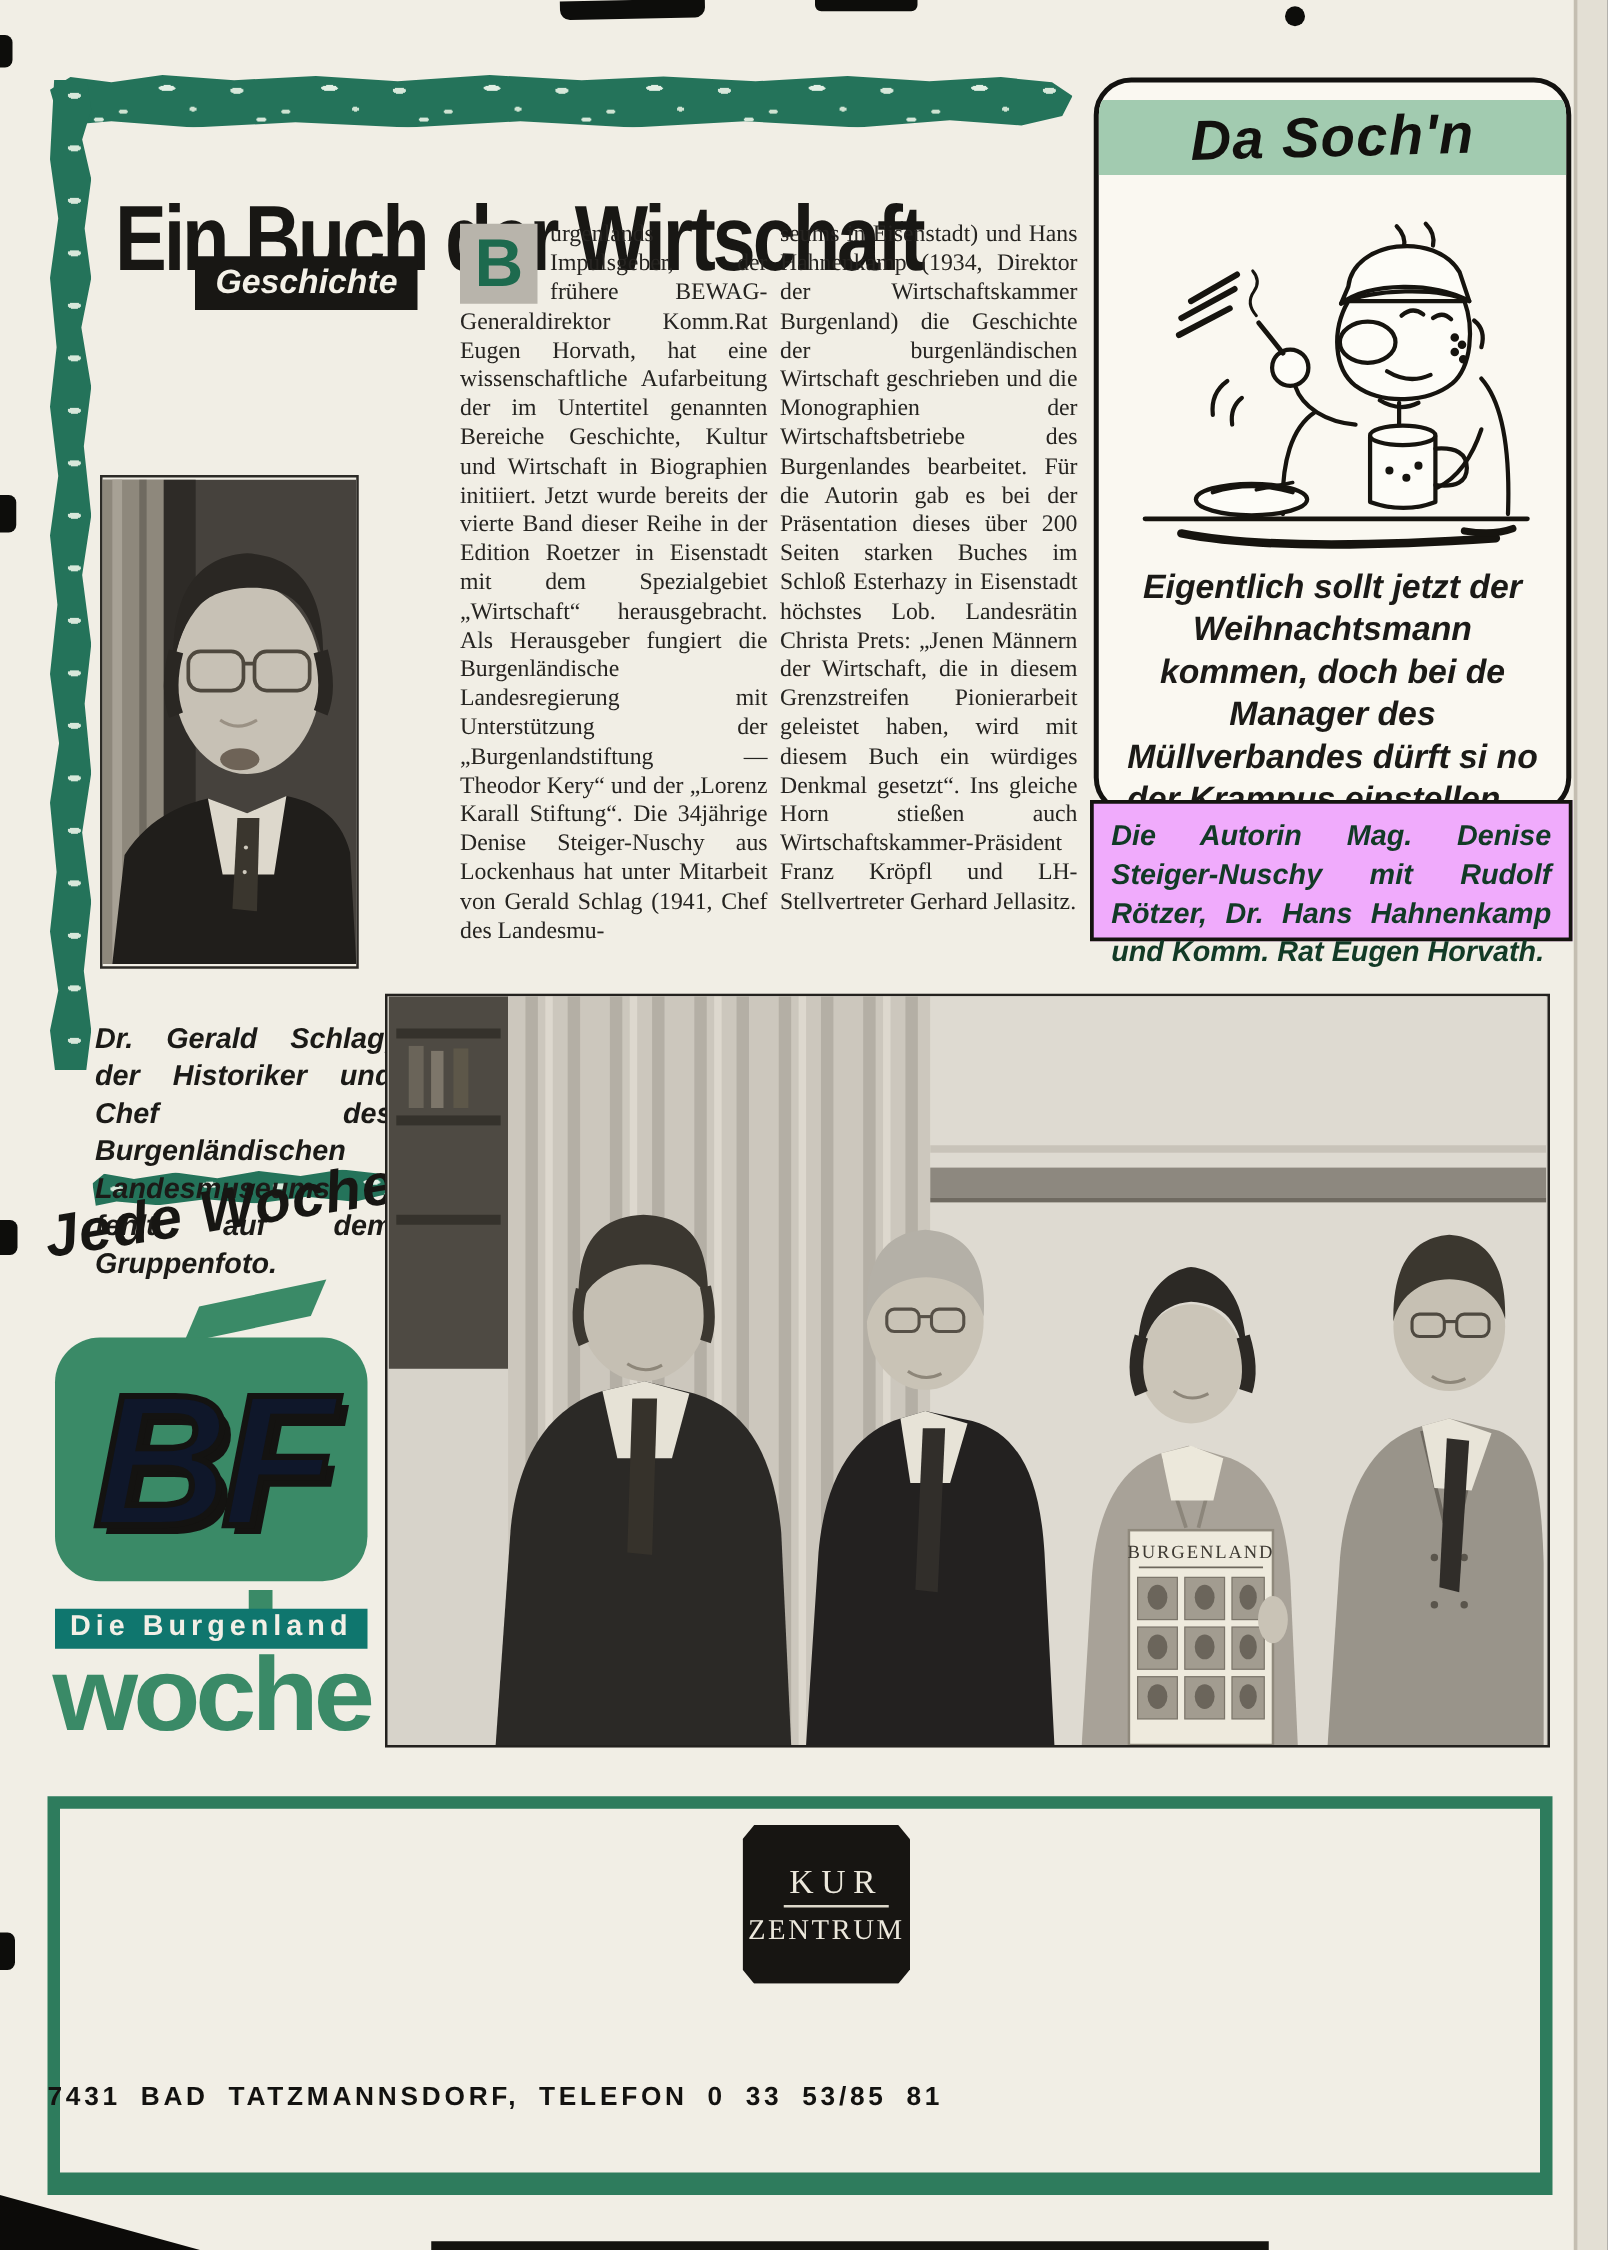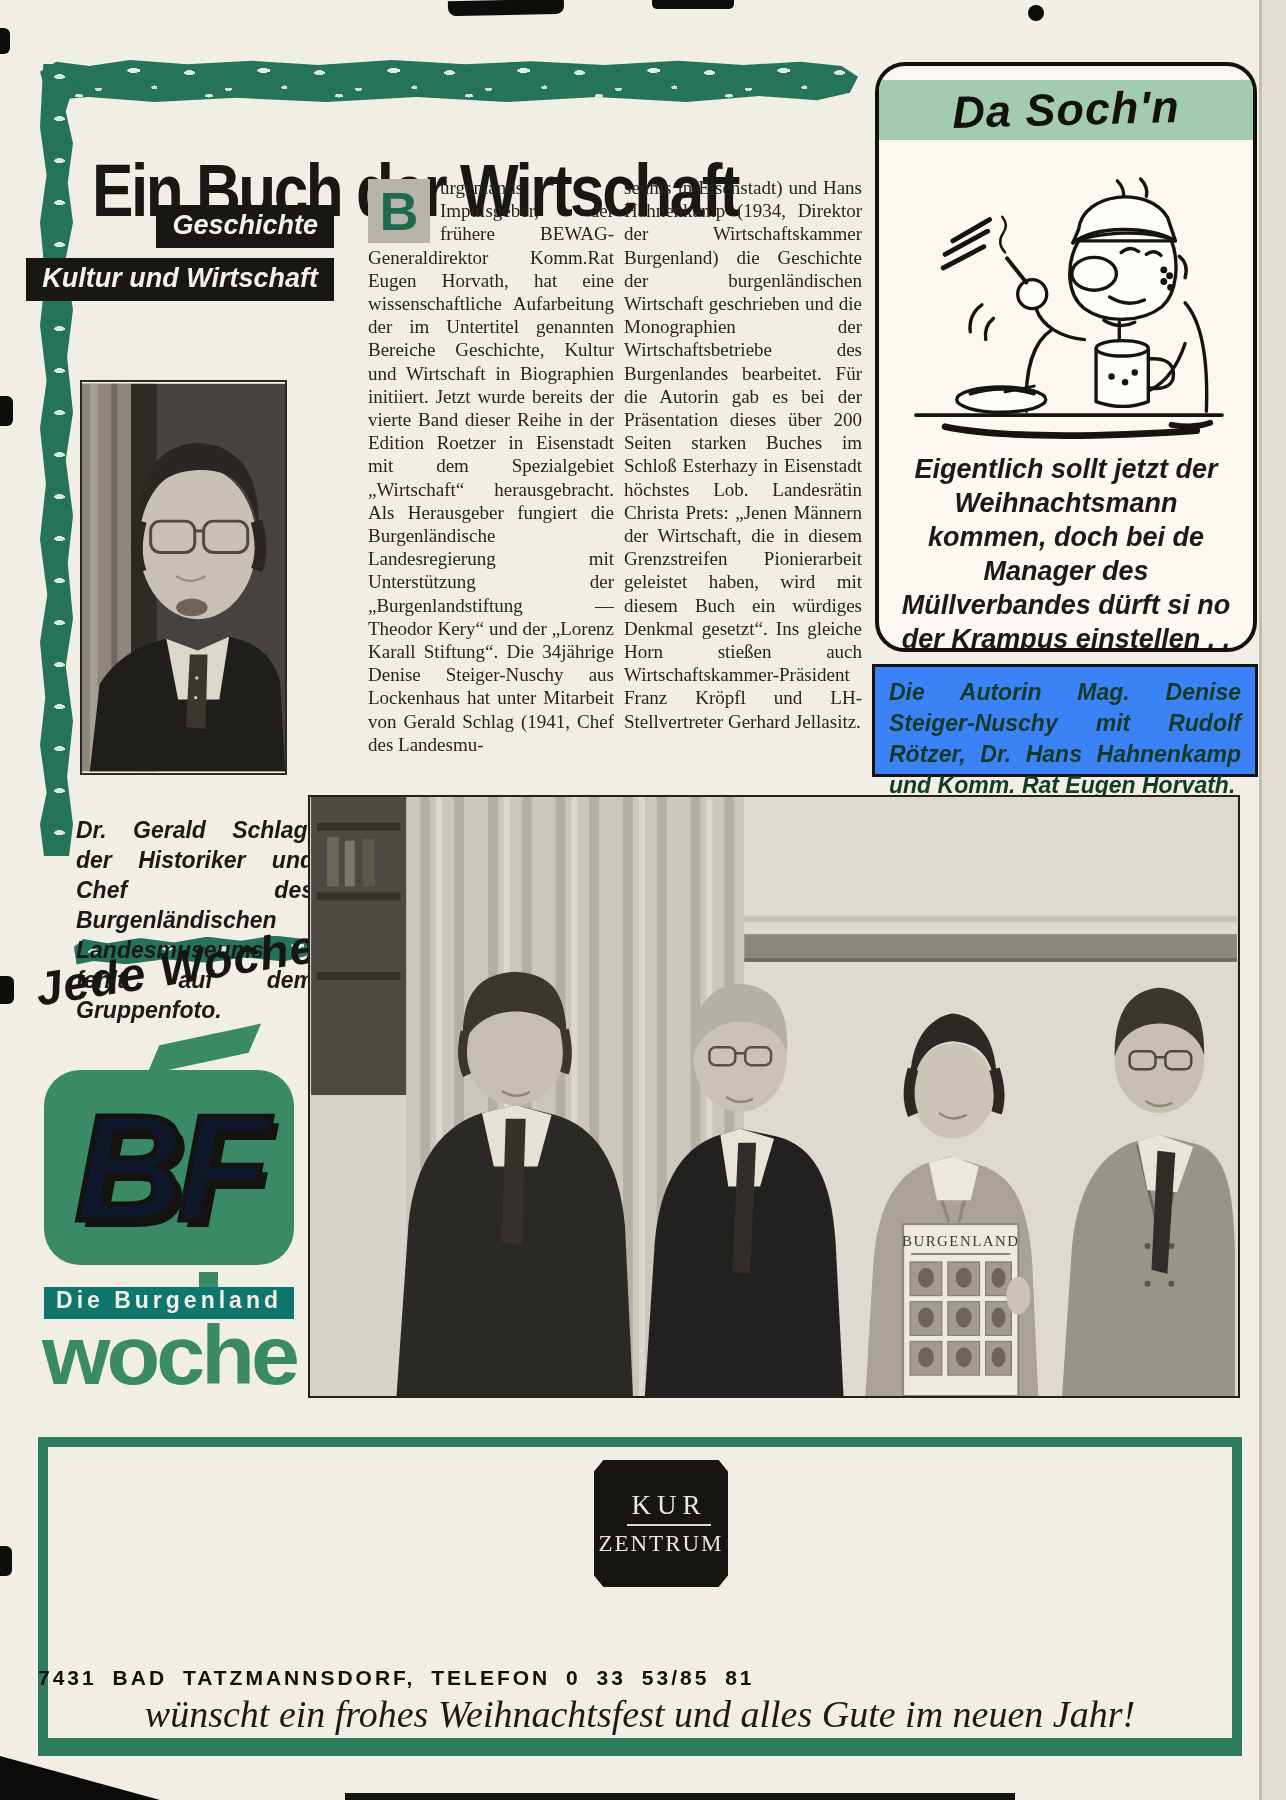--- a/index.html
+++ b/index.html
@@ -58,21 +58,21 @@
   
   .cartoon-box{position:absolute;left:875px;top:62px;width:382px;height:590px;background:#faf8f1;
         border:4px solid #131210;border-radius:30px;box-sizing:border-box;overflow:hidden;}
   .cartoon-band{position:absolute;left:0;top:14px;width:100%;height:60px;background:#a2cbb0;}
   .cartoon-title{position:absolute;left:0;top:18px;width:100%;text-align:center;font-size:45px;font-weight:bold;
         font-style:italic;color:#12110e;transform:rotate(-1.5deg);letter-spacing:1px;}
   .cartoon-art{position:absolute;left:2px;top:82px;width:374px;height:300px;}
   .cartoon-caption{position:absolute;left:22px;right:22px;top:386px;text-align:center;font-weight:bold;
         font-style:italic;font-size:27px;line-height:34px;color:#1b1a17;}
   
-  .caption-box{position:absolute;left:872px;top:664px;width:386px;height:113px;background:#3b82f6;
+  .caption-box{position:absolute;left:872px;top:640px;width:386px;height:113px;background:#f0abfc;
         border:3px solid #15130f;box-sizing:border-box;padding:10px 14px;}
   .caption-box p{margin:0;font-weight:bold;font-style:italic;font-size:23px;line-height:31px;color:#123a26;text-align:justify;}
   
   .tagline{position:absolute;left:36px;top:962px;font-size:47px;font-weight:bold;font-style:italic;
         color:#171613;transform:rotate(-9deg);transform-origin:left center;letter-spacing:1px;}
   .bf-leaf{position:absolute;left:152px;top:1036px;width:104px;height:26px;background:#3a8a67;
         transform:rotate(-12deg) skewX(-35deg);}
   .bf-square{position:absolute;left:44px;top:1070px;width:250px;height:195px;background:#3a8a67;border-radius:36px;
         display:flex;align-items:center;justify-content:center;}
   .bf-text{font-size:150px;font-weight:bold;font-style:italic;color:#0f172a;line-height:1;
@@ -121,21 +121,20 @@
   <div class="lmark lm4"></div>
   <div class="corner-wedge"></div>
   <div class="bottom-strip"></div>
 
   <div class="torn torn-top"></div>
   <div class="torn torn-left"></div>
   <div class="torn torn-mini"></div>
 
   <h1 class="headline">Ein Buch der Wirtschaft</h1>
   <div class="badge badge1">Geschichte</div>
-  <div class="badge badge2">Kultur und Wirtschaft</div>
 
   <figure class="portrait" style="margin:0">
     <svg viewBox="0 0 207 395">
       <rect width="207" height="395" fill="#46423d"></rect>
       <rect x="0" y="0" width="50" height="395" fill="#8e887c"></rect>
       <rect x="8" y="0" width="8" height="395" fill="#a7a195"></rect>
       <rect x="30" y="0" width="6" height="395" fill="#6f6a60"></rect>
       <rect x="50" y="0" width="26" height="395" fill="#2e2b27"></rect>
       <ellipse cx="118" cy="162" rx="60" ry="78" fill="#c7c1b5"></ellipse>
       <path d="M58,150 C56,84 84,62 118,60 C154,62 182,84 180,148 C168,96 150,88 118,88 C86,90 68,102 58,150 Z" fill="#2a2723"></path>
@@ -322,15 +321,14 @@
       <polygon points="852,356 870,358 862,480 846,476" fill="#302d29"></polygon>
     </svg>
   </figure>
 
   <div class="ad-frame"></div>
   <div class="kur-plaque">
     <span class="kur-top">KUR</span>
     <span class="kur-bottom">ZENTRUM</span>
   </div>
   <div class="ad-contact">7431 BAD TATZMANNSDORF, TELEFON 0 33 53/85 81</div>
-  <div class="ad-greeting">wünscht ein frohes Weihnachtsfest und alles Gute im neuen Jahr!</div>
 
 </div>
 
 </body></html>

